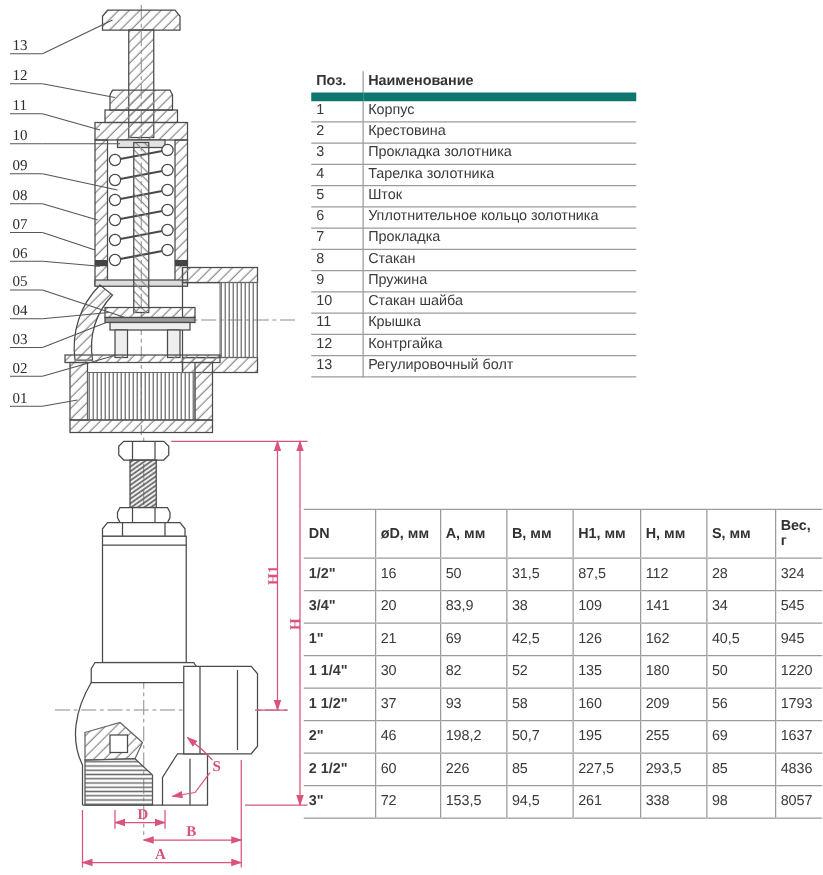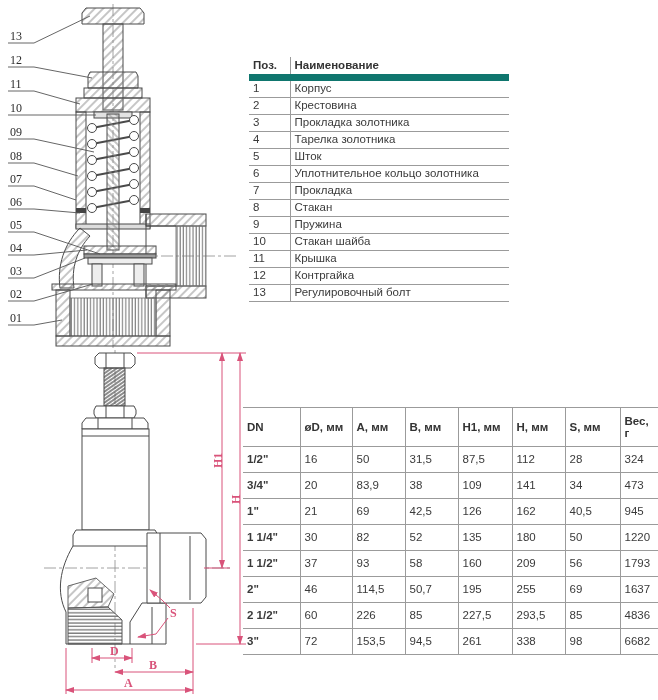--- a/index.html
+++ b/index.html
@@ -347,21 +347,21 @@
           <td>324</td>
         </tr>
         <tr>
           <td>3/4"</td>
           <td>20</td>
           <td>83,9</td>
           <td>38</td>
           <td>109</td>
           <td>141</td>
           <td>34</td>
-          <td>473</td>
+          <td>545</td>
         </tr>
         <tr>
           <td>1"</td>
           <td>21</td>
           <td>69</td>
           <td>42,5</td>
           <td>126</td>
           <td>162</td>
           <td>40,5</td>
           <td>945</td>
@@ -382,21 +382,21 @@
           <td>93</td>
           <td>58</td>
           <td>160</td>
           <td>209</td>
           <td>56</td>
           <td>1793</td>
         </tr>
         <tr>
           <td>2"</td>
           <td>46</td>
-          <td>114,5</td>
+          <td>198,2</td>
           <td>50,7</td>
           <td>195</td>
           <td>255</td>
           <td>69</td>
           <td>1637</td>
         </tr>
         <tr>
           <td>2 1/2"</td>
           <td>60</td>
           <td>226</td>
@@ -407,18 +407,18 @@
           <td>4836</td>
         </tr>
         <tr>
           <td>3"</td>
           <td>72</td>
           <td>153,5</td>
           <td>94,5</td>
           <td>261</td>
           <td>338</td>
           <td>98</td>
-          <td>6682</td>
+          <td>8057</td>
         </tr>
       </tbody>
     </table>
 
 </div>
 
 </body></html>

